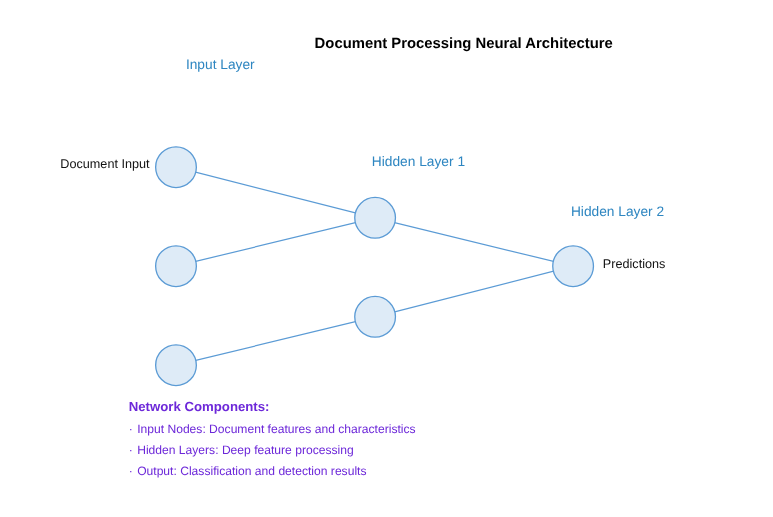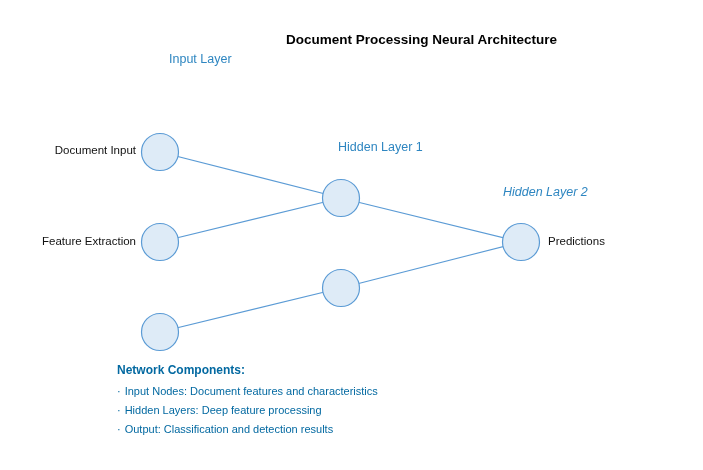--- a/index.html
+++ b/index.html
@@ -42,39 +42,39 @@
     font-weight: bold;
     color: #000000;
   }
   .layer-label {
     font-size: 12.5px;
     color: #2e86c1;
     margin-left: 39px;
   }
   .layer-input   { top: 52px;  left: 130px; }
   .layer-hidden1 { top: 140px; left: 299px; }
-  .layer-hidden2 { top: 185px; left: 464px; font-style: italic; }
+  .layer-hidden2 { top: 185px; left: 480px; }
   .node-label {
     font-size: 11.5px;
     color: #111111;
   }
   .right-col {
     left: 0;
     width: 136px;
     text-align: right;
   }
   .lbl-document-input   { top: 144px; }
   .lbl-feature-extract  { top: 235px; }
   .lbl-layout-analysis  { top: 325px; }
   .lbl-predictions      { top: 235px; left: 548px; }
   .legend {
     position: absolute;
     top: 363px;
     left: 117px;
-    color: #0369a1;
+    color: #6d28d9;
   }
   .legend-heading {
     font-size: 12px;
     font-weight: bold;
     margin: 0 0 8px 0;
   }
   .legend-item {
     font-size: 11px;
     margin: 0 0 7px 0;
   }
@@ -103,21 +103,20 @@
     <circle class="node-circle" cx="521" cy="242" r="18.5"></circle>
   </svg>
 
   <div class="txt title">Document Processing Neural Architecture</div>
 
   <div class="txt layer-label layer-input">Input Layer</div>
   <div class="txt layer-label layer-hidden1">Hidden Layer 1</div>
   <div class="txt layer-label layer-hidden2">Hidden Layer 2</div>
 
   <div class="txt node-label right-col lbl-document-input">Document Input</div>
-  <div class="txt node-label right-col lbl-feature-extract">Feature Extraction</div>
   <div class="txt node-label lbl-predictions">Predictions</div>
 
   <div class="legend">
     <div class="legend-heading">Network Components:</div>
     <div class="legend-item">
       <span class="bullet">·</span><span>Input Nodes: Document features and characteristics</span>
     </div>
     <div class="legend-item">
       <span class="bullet">·</span><span>Hidden Layers: Deep feature processing</span>
     </div>

